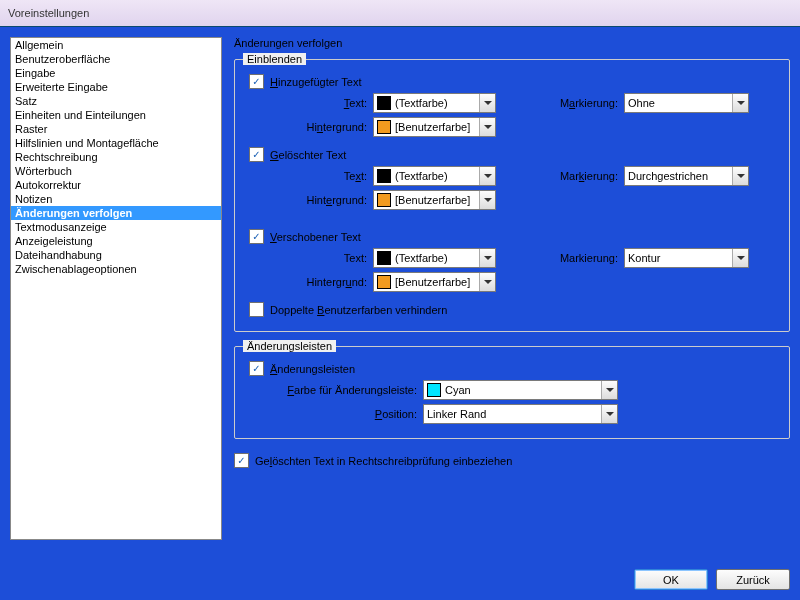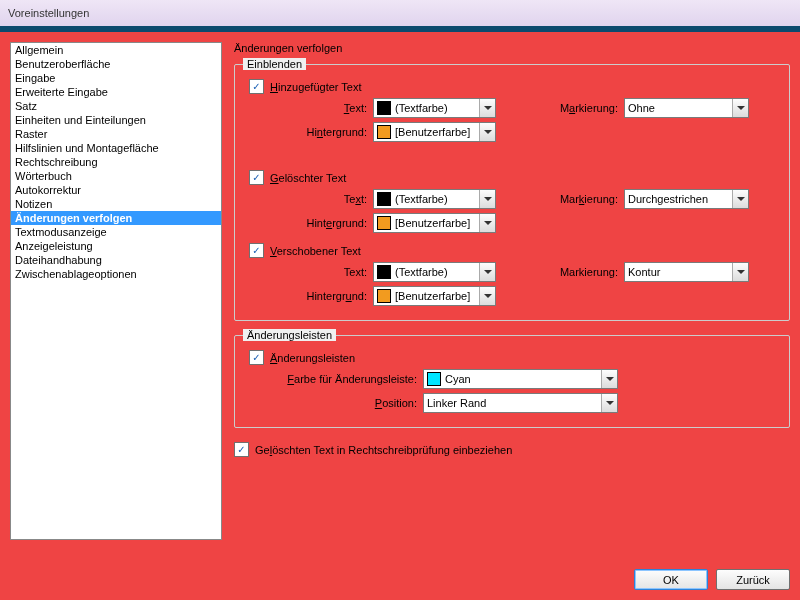--- a/index.html
+++ b/index.html
@@ -1,17 +1,17 @@
 <!DOCTYPE html>
 <html><head>
 <meta charset="utf-8">
 <style>
 html,body{margin:0;padding:0;font-family:"Segoe UI",Tahoma,sans-serif;font-size:11px;color:#000;background:#bbb}
 .titlebar{height:26px;background:linear-gradient(#efe6f6,#e0d4ee);border-bottom:1px solid #a89ac0;display:flex;align-items:center;padding:0 8px;color:#333}
-.dialog{position:absolute;left:0;top:26px;right:0;bottom:0;background:#ef4444;border-top:6px solid #0c4a6e}
+.dialog{position:absolute;left:0;top:26px;right:0;bottom:0;background:#1d4ed8;border-top:1px solid #0c4a6e}
 .body{display:flex;padding:10px;gap:12px;height:calc(100% - 50px);box-sizing:border-box}
 .sidebar{width:210px;border:1px solid #888;background:#fff;overflow:auto}
 .sidebar-item{padding:1px 4px;cursor:default;white-space:nowrap}
 .sidebar-item.sel{background:#3399ff;color:#fff;font-weight:bold}
 .main{flex:1;overflow:auto}
 .page-title{margin:0 0 10px 0;font-size:11px}
 .group{border:1px solid #ccc;border-radius:2px;padding:10px 10px 10px 14px;margin:0 0 14px 0;position:relative}
 .group-title{position:absolute;top:-7px;left:8px;background:#f0f0f0;padding:0 4px}
 .row{display:flex;align-items:center;margin:4px 0;gap:6px}
 .chk{width:13px;height:13px;border:1px solid #707070;background:#fff;display:inline-flex;align-items:center;justify-content:center;font-size:10px;color:#1a5fb4}
@@ -93,21 +93,21 @@
               <span class="lbl">Hi<span class="underline">n</span>tergrund:</span>
               <div class="combo" style="min-width:118px">
                 <span class="sw" style="background:#f29b1f"></span>
                 <span class="val">[Benutzerfarbe]</span>
                 <span class="btn"></span>
               </div>
             </div>
           </div>
         </div>
 
-        <div class="row" style="margin-top:28px">
+        <div class="row" style="margin-top:10px">
           <span class="chk on"></span>
           <span><span class="underline">G</span>elöschter Text</span>
         </div>
         <div class="sub">
           <div class="field-row">
             <div class="pair">
               <span class="lbl">Te<span class="underline">x</span>t:</span>
               <div class="combo" style="min-width:118px">
                 <span class="sw" style="background:#000000"></span>
                 <span class="val">(Textfarbe)</span>
@@ -127,21 +127,21 @@
               <span class="lbl">Hint<span class="underline">e</span>rgrund:</span>
               <div class="combo" style="min-width:118px">
                 <span class="sw" style="background:#f29b1f"></span>
                 <span class="val">[Benutzerfarbe]</span>
                 <span class="btn"></span>
               </div>
             </div>
           </div>
         </div>
 
-        <div class="row" style="margin-top:10px">
+        <div class="row" style="margin-top:19px">
           <span class="chk on"></span>
           <span><span class="underline">V</span>erschobener Text</span>
         </div>
         <div class="sub">
           <div class="field-row">
             <div class="pair">
               <span class="lbl">Text:</span>
               <div class="combo" style="min-width:118px">
                 <span class="sw" style="background:#000000"></span>
                 <span class="val">(Textfarbe)</span>
@@ -161,20 +161,24 @@
               <span class="lbl">Hintergr<span class="underline">u</span>nd:</span>
               <div class="combo" style="min-width:118px">
                 <span class="sw" style="background:#f29b1f"></span>
                 <span class="val">[Benutzerfarbe]</span>
                 <span class="btn"></span>
               </div>
             </div>
           </div>
         </div>
 
+        <div class="row" style="margin-top:10px">
+          <span class="chk"></span>
+          <span>Doppelte <span class="underline">B</span>enutzerfarben verhindern</span>
+        </div>
       </div>
 
       <div class="group">
         <span class="group-title">Änderungsleisten</span>
         <div class="row">
           <span class="chk on"></span>
           <span><span class="underline">Ä</span>nderungsleisten</span>
         </div>
         <div class="sub">
           <div class="field-row">

